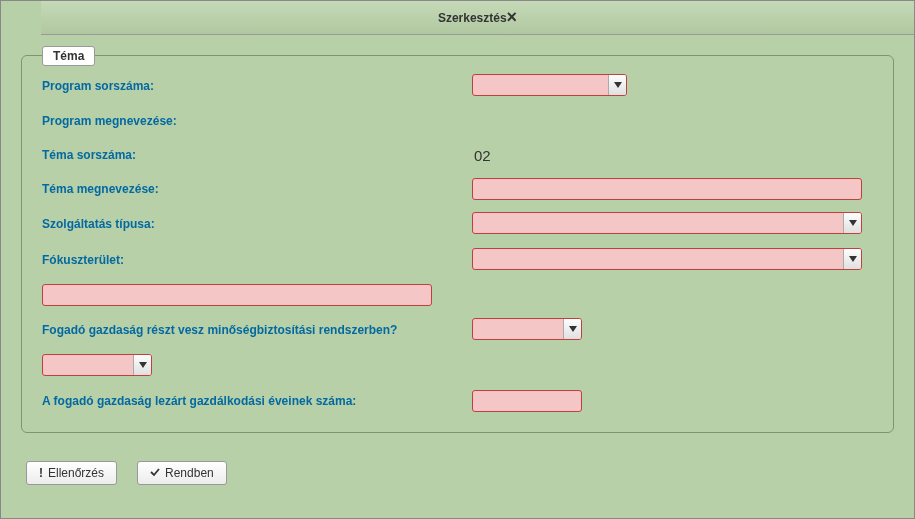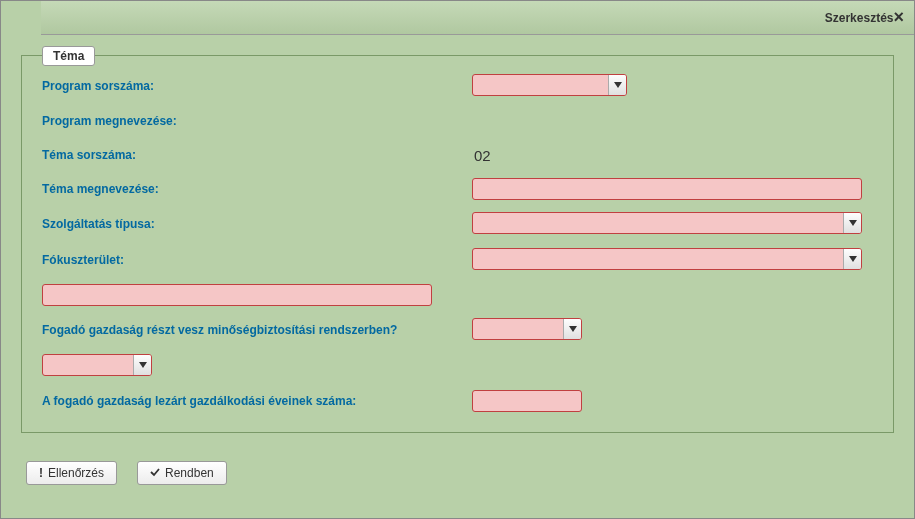--- a/index.html
+++ b/index.html
@@ -19,38 +19,38 @@
       width: 100%;
       height: 100%;
       background: #b8d0a8;
       border: 1px solid #888;
     }
     .dialog-header {
       background: linear-gradient(to bottom, #c5d9b7, #b0c8a0);
       border-bottom: 1px solid #999;
       padding: 6px 10px;
       display: flex;
-      justify-content: flex-end;
+      justify-content: center;
       align-items: center;
       font-weight: bold;
       color: #333;
       margin-left: 40px;
     }
     .dialog-header .close {
       font-size: 18px;
       font-weight: bold;
       cursor: pointer;
       color: #333;
     }
     .dialog-body {
       padding: 20px;
     }
     .fieldset {
       border: 1px solid #7a9968;
-      border-radius: 0;
+      border-radius: 6px;
       padding: 18px 20px 20px 20px;
       position: relative;
       background: #b8d0a8;
     }
     .legend {
       position: absolute;
       top: -10px;
       left: 20px;
       background: #fff;
       border: 1px solid #999;

